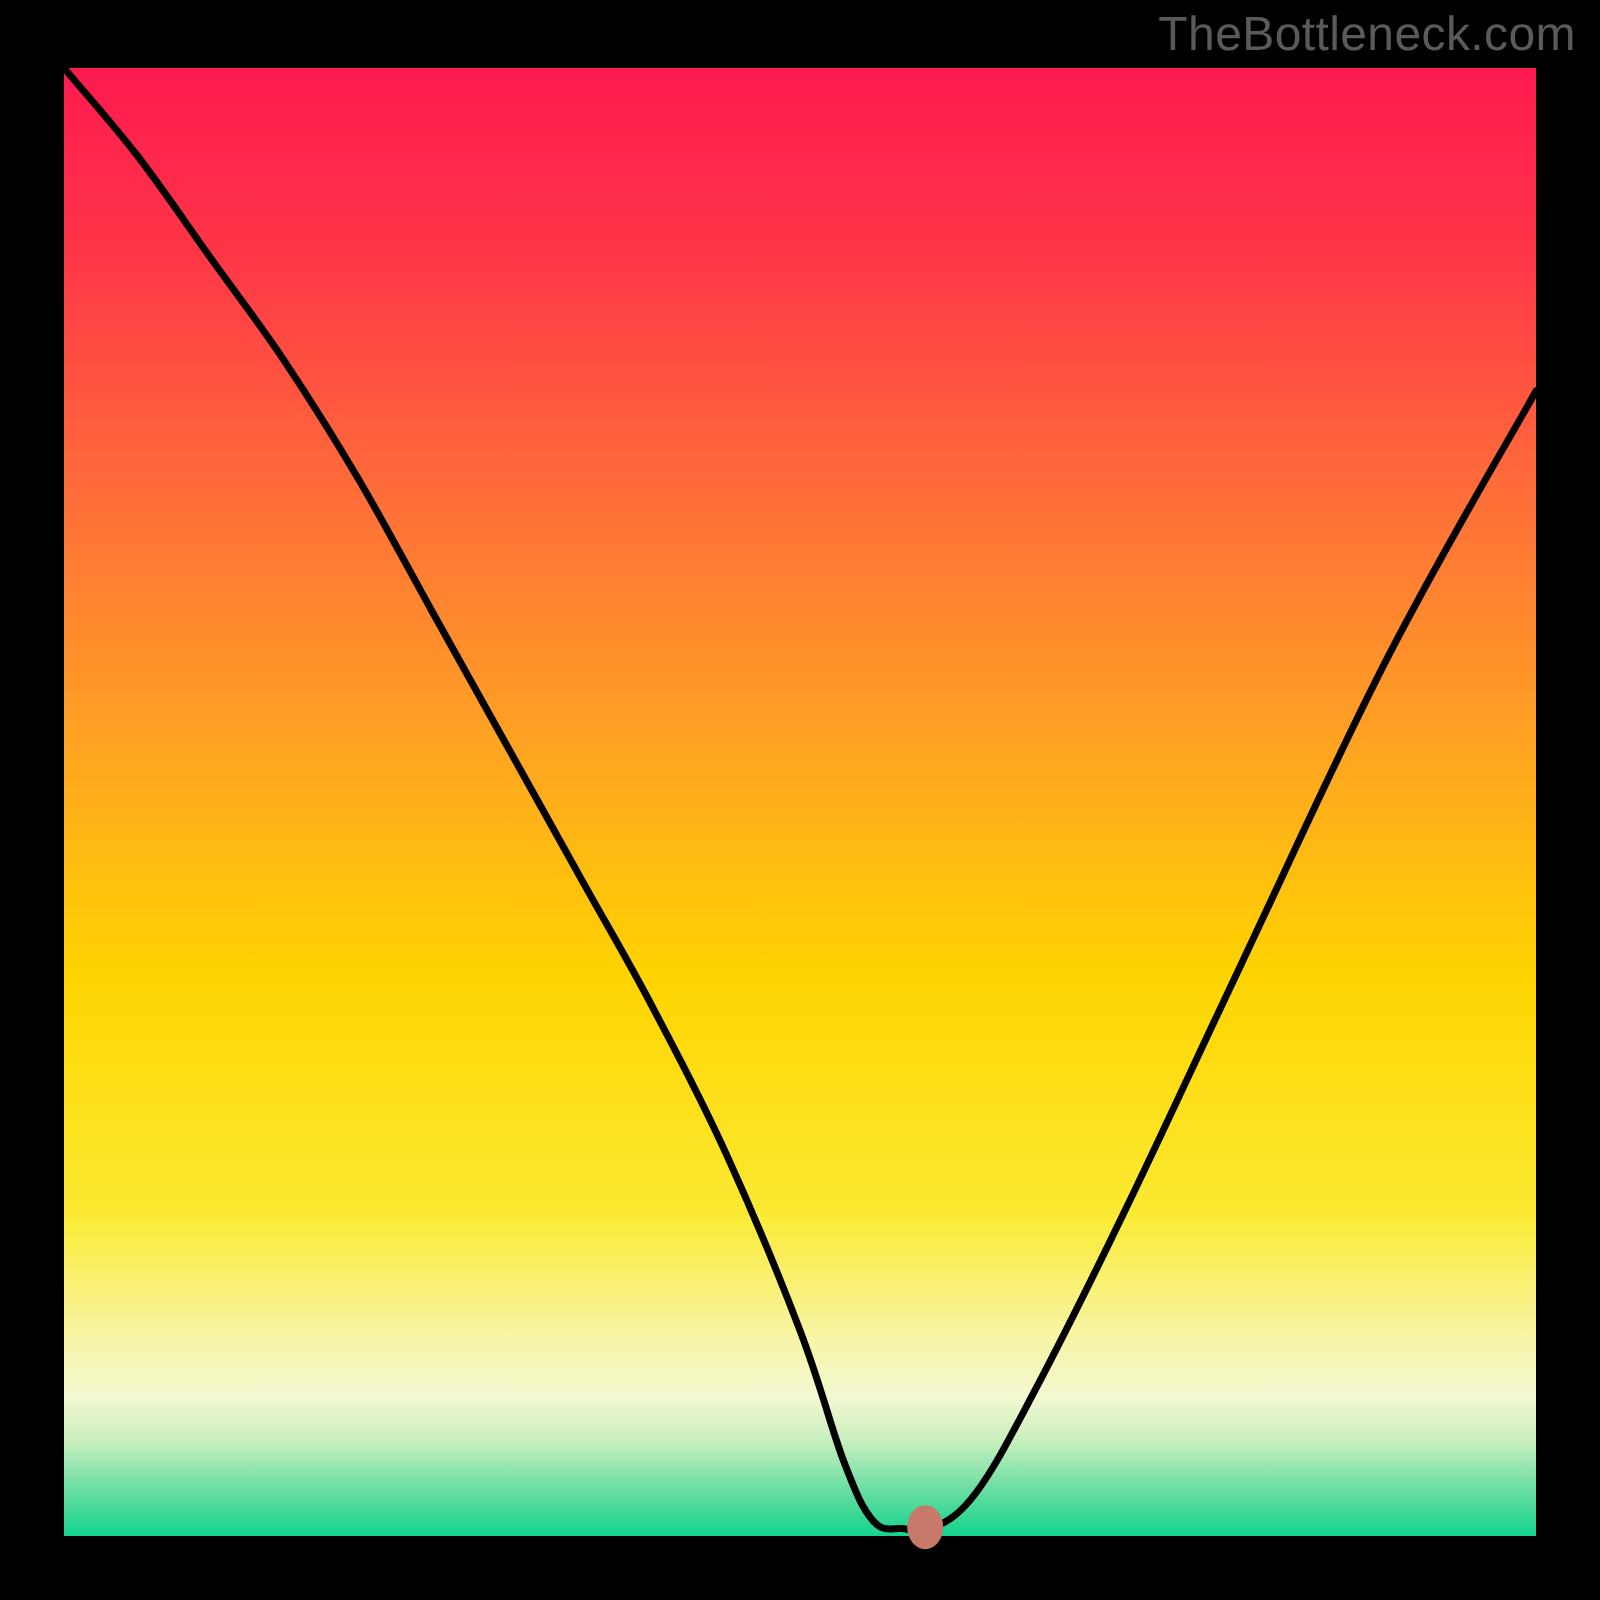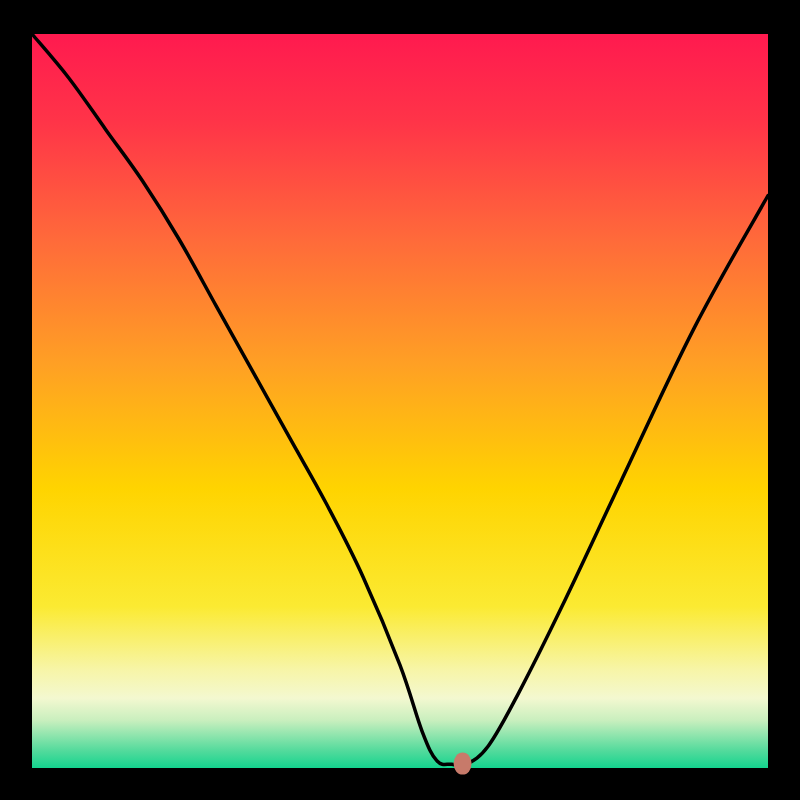--- a/index.html
+++ b/index.html
@@ -42,20 +42,21 @@
     stroke-width: 3.5;
     stroke-linecap: round;
     stroke-linejoin: round;
   }
 </style>
 </head>
 <body>
 
 <div class="frame">
 
+  <div class="attribution">TheBottleneck.com</div>
 
   <svg class="plot" width="800" height="800" viewBox="0 0 800 800">
     <defs>
       <linearGradient id="bgGrad" x1="0" y1="0" x2="0" y2="1">
           <stop offset="0.00%" stop-color="#ff1a4f"></stop>
           <stop offset="12.00%" stop-color="#ff3448"></stop>
           <stop offset="28.00%" stop-color="#ff6a3a"></stop>
           <stop offset="45.00%" stop-color="#ffa024"></stop>
           <stop offset="62.00%" stop-color="#ffd400"></stop>
           <stop offset="78.00%" stop-color="#fbea32"></stop>

